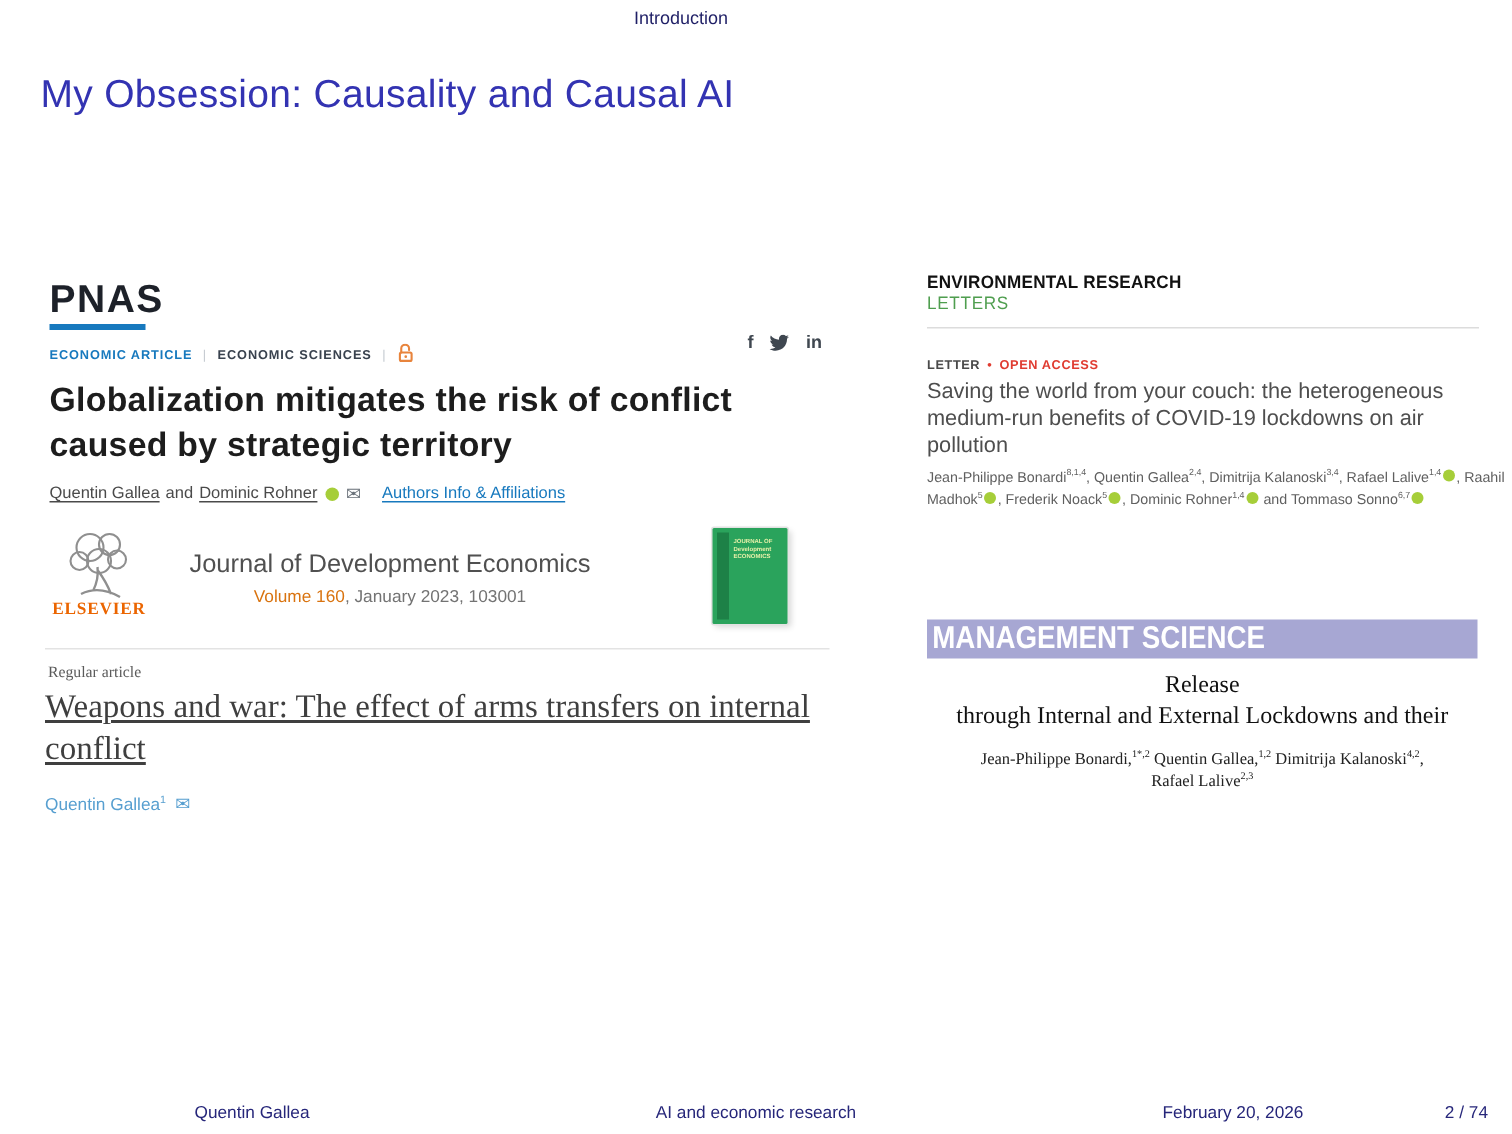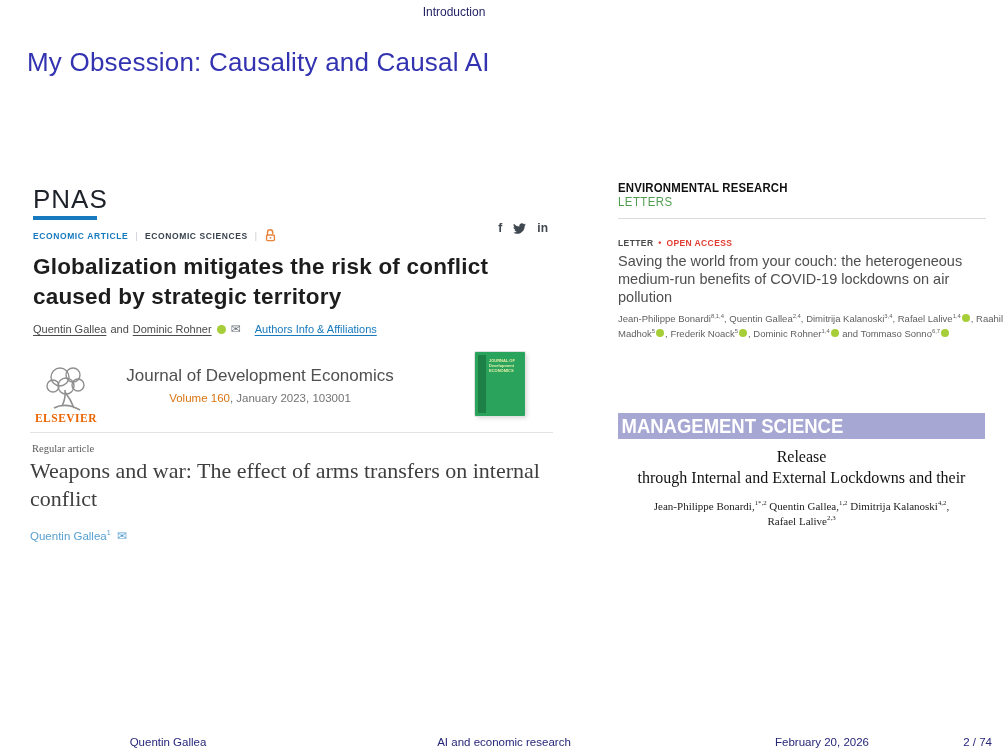--- a/index.html
+++ b/index.html
@@ -16,21 +16,21 @@
             font-size:11.5px; color:#26267a; }
   .footer .f-author { position:absolute; left:0; width:336px; text-align:center; }
   .footer .f-title  { position:absolute; left:336px; width:336px; text-align:center; }
   .footer .f-date   { position:absolute; left:672px; width:300px; text-align:center; }
   .footer .f-page   { position:absolute; right:16px; }
 
   sup { font-size:0.62em; line-height:0; vertical-align:super; }
 
   
   .pnas { position:absolute; left:33px; top:184px; width:520px; }
-  .pnas-logo { font-size:26px; font-weight:normal; color:#1d2129; letter-spacing:1px;
+  .pnas-logo { font-size:26px; font-weight:bold; color:#1d2129; letter-spacing:1px;
                font-family:"Liberation Sans", sans-serif; }
   .pnas-bar { width:64px; height:4px; background:#1779be; margin-top:1px; }
   .pnas-eyebrow { margin-top:9px; font-size:8.5px; font-weight:bold; letter-spacing:0.6px;
                   color:#39424e; display:flex; align-items:center; gap:7px; }
   .pnas-eyebrow .kind { color:#1779be; }
   .pnas-eyebrow .sep { color:#c3c9cf; font-weight:normal; }
   .pnas-social { position:absolute; right:5px; top:37px; display:flex; gap:11px;
                  align-items:center; color:#3f4750; font-size:12px; font-weight:bold; }
   .pnas-title { margin-top:10px; width:512px; font-size:22.5px; line-height:30px;
                 font-weight:bold; color:#1d1d1d; letter-spacing:0.2px; }
@@ -38,41 +38,41 @@
                   align-items:center; gap:4px; }
   .pnas-authors a.name { color:#4a4a4a; text-decoration:underline; text-underline-offset:2px; }
   .pnas-authors .aff-link { color:#1779be; text-decoration:underline; text-underline-offset:2px;
                             margin-left:10px; }
   .orcid { display:inline-block; width:9px; height:9px; border-radius:50%;
            background:#a6ce39; vertical-align:baseline; margin:0 1px; }
   .mail-icon { color:#6a727a; font-size:12px; }
 
   
   .jde-head { position:absolute; left:30px; top:352px; width:523px; height:76px; }
-  .elsevier { position:absolute; left:3px; top:12px; width:66px; text-align:center; }
+  .elsevier { position:absolute; left:3px; top:0; width:66px; text-align:center; }
   .elsevier .tree { display:block; margin:0 auto; }
   .elsevier .els-name { font-family:"Liberation Serif", serif; font-size:11.5px;
                         letter-spacing:0.5px; color:#eb6500; font-weight:bold; }
   .jde-journal { position:absolute; left:80px; top:14px; width:300px; text-align:center; }
   .jde-journal .jname { font-size:17px; color:#505050; }
   .jde-journal .jvol { margin-top:6px; font-size:11.5px; color:#737373; }
   .jde-journal .jvol .vol-link { color:#d9730f; }
   .jde-cover { position:absolute; right:28px; top:0; width:50px; height:64px;
                background:#2aa35c; box-shadow:0 0 0 1px #e2e2e2, 2px 2px 4px #d7d7d7;
                border-radius:1px; }
   .jde-cover .spine { position:absolute; left:3px; top:3px; width:8px; height:58px;
                       background:#1d8147; }
   .jde-cover .cover-txt { position:absolute; left:14px; top:6px; width:33px;
                           font-size:4px; line-height:5px; color:#e6f0a8; font-weight:bold; }
   .jde-divider { position:absolute; left:30px; top:432px; width:523px; height:1px; background:#e3e3e3; }
   .jde-type { position:absolute; left:32px; top:443px; font-size:10.5px; color:#5b5b5b;
               font-family:"Liberation Serif", serif; }
   .jde-title { position:absolute; left:30px; top:457px; width:520px;
                font-family:"Liberation Serif", serif; font-size:22px; line-height:28px;
-               color:#3f3f3f; }
+               color:#3f3f3f;text-decoration:underline; }
   .jde-author { position:absolute; left:30px; top:529px; font-size:11.5px; color:#579fd0; }
   .jde-author sup { color:#579fd0; }
   .jde-author .mail-icon { color:#579fd0; margin-left:3px; }
 
   
   .erl { position:absolute; left:618px; top:181px; width:368px; }
   .erl-mast1 { font-size:12px; font-weight:bold; color:#111; letter-spacing:0.2px;
                transform:scaleX(0.95); transform-origin:left; }
   .erl-mast2 { font-size:12px; color:#4f9e4f; letter-spacing:0.5px;
                transform:scaleX(0.95); transform-origin:left; }

